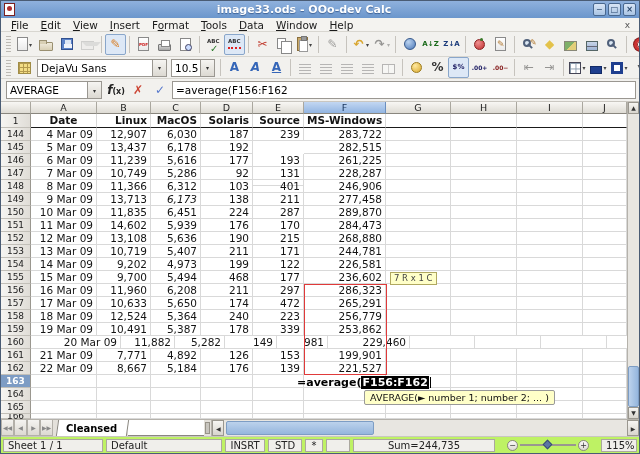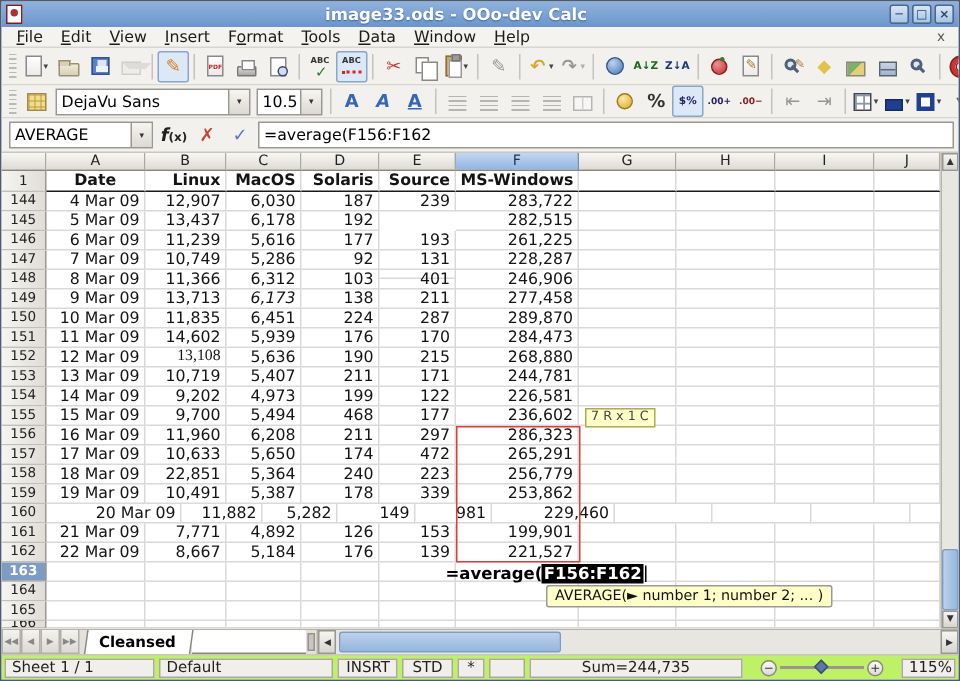--- a/index.html
+++ b/index.html
@@ -490,21 +490,21 @@
             <span class="cell" style="width: 51px;">170</span>
             <span class="cell" style="width: 82px;">284,473</span>
             <span class="cell" style="width: 65px;"></span>
             <span class="cell" style="width: 66px;"></span>
             <span class="cell" style="width: 66px;"></span>
             <span class="cell" style="width: 44px;"></span>
           </div>
           <div class="grow">
             <span class="rowhdr">152</span>
             <span class="cell" style="width: 66px;">12 Mar 09</span>
-            <span class="cell" style="width: 54px; font-family: Liberation Serif, serif;">13,108</span>
+            <span class="cell" style="width: 54px;">13,108</span>
             <span class="cell" style="width: 50px;">5,636</span>
             <span class="cell" style="width: 52px;">190</span>
             <span class="cell" style="width: 51px;">215</span>
             <span class="cell" style="width: 82px;">268,880</span>
             <span class="cell" style="width: 65px;"></span>
             <span class="cell" style="width: 66px;"></span>
             <span class="cell" style="width: 66px;"></span>
             <span class="cell" style="width: 44px;"></span>
           </div>
           <div class="grow">
@@ -568,21 +568,21 @@
             <span class="cell" style="width: 51px;">472</span>
             <span class="cell" style="width: 82px;">265,291</span>
             <span class="cell" style="width: 65px;"></span>
             <span class="cell" style="width: 66px;"></span>
             <span class="cell" style="width: 66px;"></span>
             <span class="cell" style="width: 44px;"></span>
           </div>
           <div class="grow">
             <span class="rowhdr">158</span>
             <span class="cell" style="width: 66px;">18 Mar 09</span>
-            <span class="cell" style="width: 54px;">22,851</span>
+            <span class="cell" style="width: 54px;">12,524</span>
             <span class="cell" style="width: 50px;">5,364</span>
             <span class="cell" style="width: 52px;">240</span>
             <span class="cell" style="width: 51px;">223</span>
             <span class="cell" style="width: 82px;">256,779</span>
             <span class="cell" style="width: 65px;"></span>
             <span class="cell" style="width: 66px;"></span>
             <span class="cell" style="width: 66px;"></span>
             <span class="cell" style="width: 44px;"></span>
           </div>
           <div class="grow">
@@ -721,21 +721,21 @@
     <span class="hscroll">
       <span class="hbtn">◀</span>
       <span class="hthumb" style="left:14px;width:148px"></span>
       <span class="hbtn" style="position:absolute;right:0">▶</span>
     </span>
   </div>
 
   <div class="statusbar">
     <span class="seg" style="width:100px">Sheet 1 / 1</span>
     <span class="seg" style="width:116px">Default</span>
-    <span class="seg" style="width:40px;text-align:right">INSRT</span>
+    <span class="seg" style="width:40px;text-align:center">INSRT</span>
     <span class="seg" style="width:34px;text-align:center">STD</span>
     <span class="seg" style="width:18px;text-align:center">*</span>
     <span class="seg" style="width:24px"></span>
     <span class="seg" style="flex:1;text-align:center">Sum=244,735</span>
     <span class="zoomer">
       <span class="zbtn">−</span>
       <span class="ztrack">
           <span class="zmark"></span>
         </span>
       <span class="zbtn">+</span>

